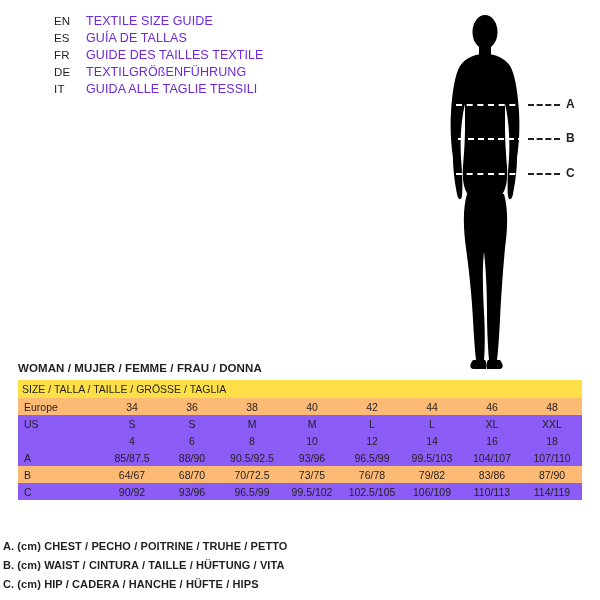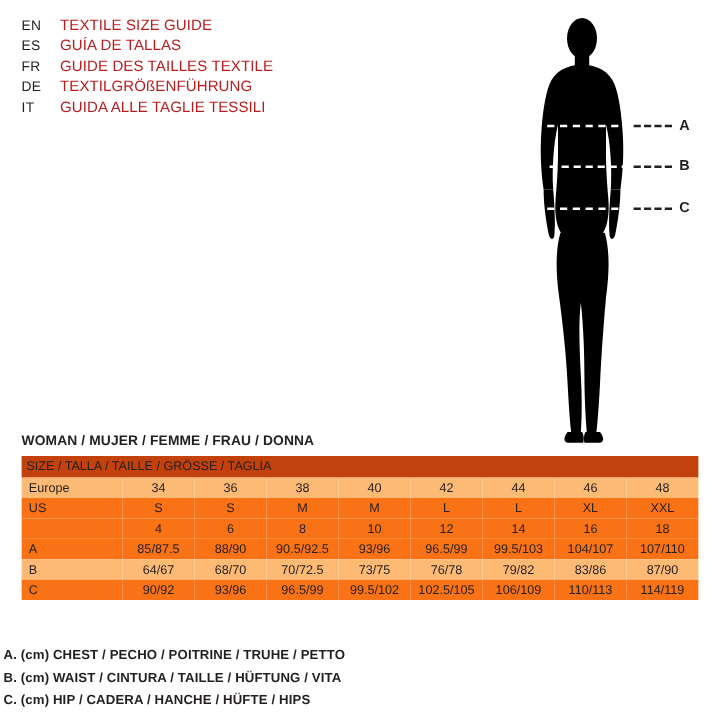--- a/index.html
+++ b/index.html
@@ -25,31 +25,32 @@
   .lang-block {
     position: absolute;
     top: 14px;
     left: 18px;
     width: 300px;
   }
   .lang-row {
     display: flex;
     align-items: baseline;
     margin-bottom: 3px;
+    margin-left: 36px;
   }
   .lang-code {
     width: 32px;
     font-size: 11.5px;
     letter-spacing: 0.2px;
     color: #231f20;
   }
   .lang-title {
     font-size: 12.5px;
     letter-spacing: 0.1px;
-    color: #b91c1c;
+    color: #6d28d9;
   }
 
   
   .figure-wrap {
     position: absolute;
     top: 8px;
     left: 400px;
     width: 190px;
     height: 360px;
   }
@@ -101,28 +102,28 @@
     height: 17px;
     padding: 0 4px;
     text-align: center;
     color: #231f20;
   }
   table.size-table td.label {
     text-align: left;
     padding-left: 6px;
   }
   tr.head-row td {
-    background: #c2410c;
+    background: #fde047;
     font-size: 10.5px;
     font-weight: normal;
     text-align: left;
     height: 18px;
   }
   tr.shade td {
-    background: #f97316;
+    background: #8b5cf6;
   }
   tr.plain td {
     background: #fdba74;
   }
 
   
   .legend {
     position: absolute;
     top: 540px;
     left: 3px;

